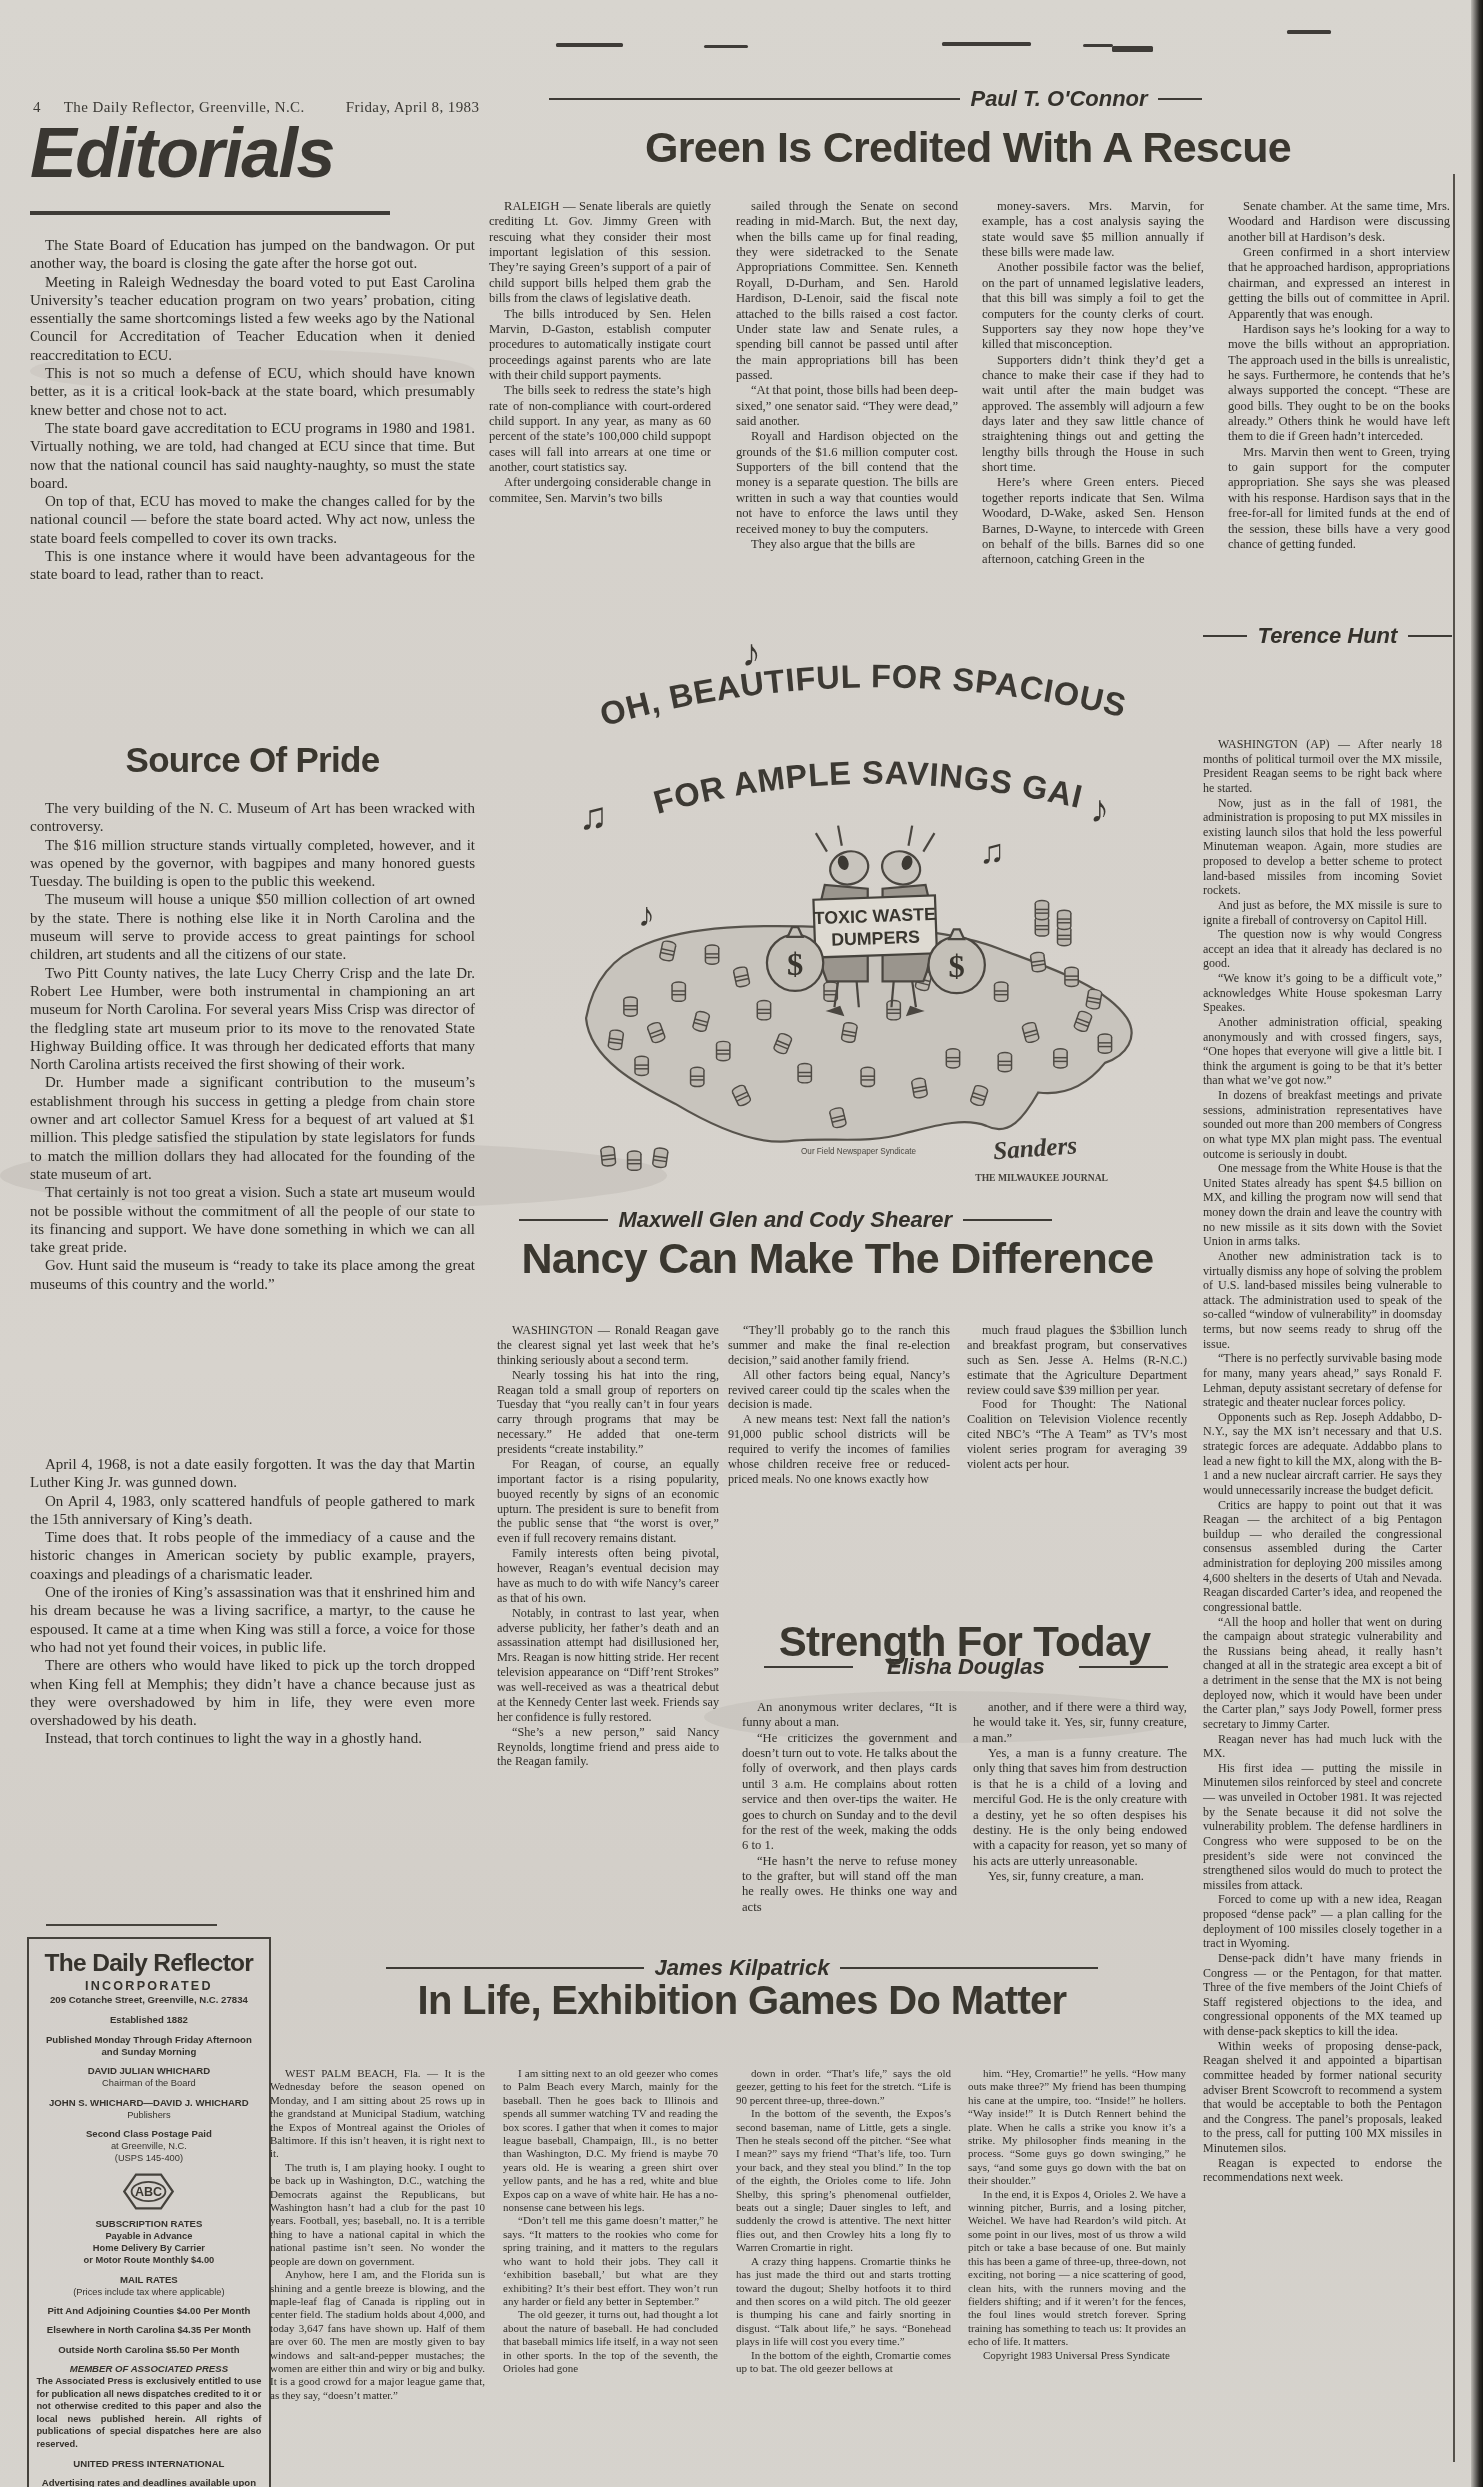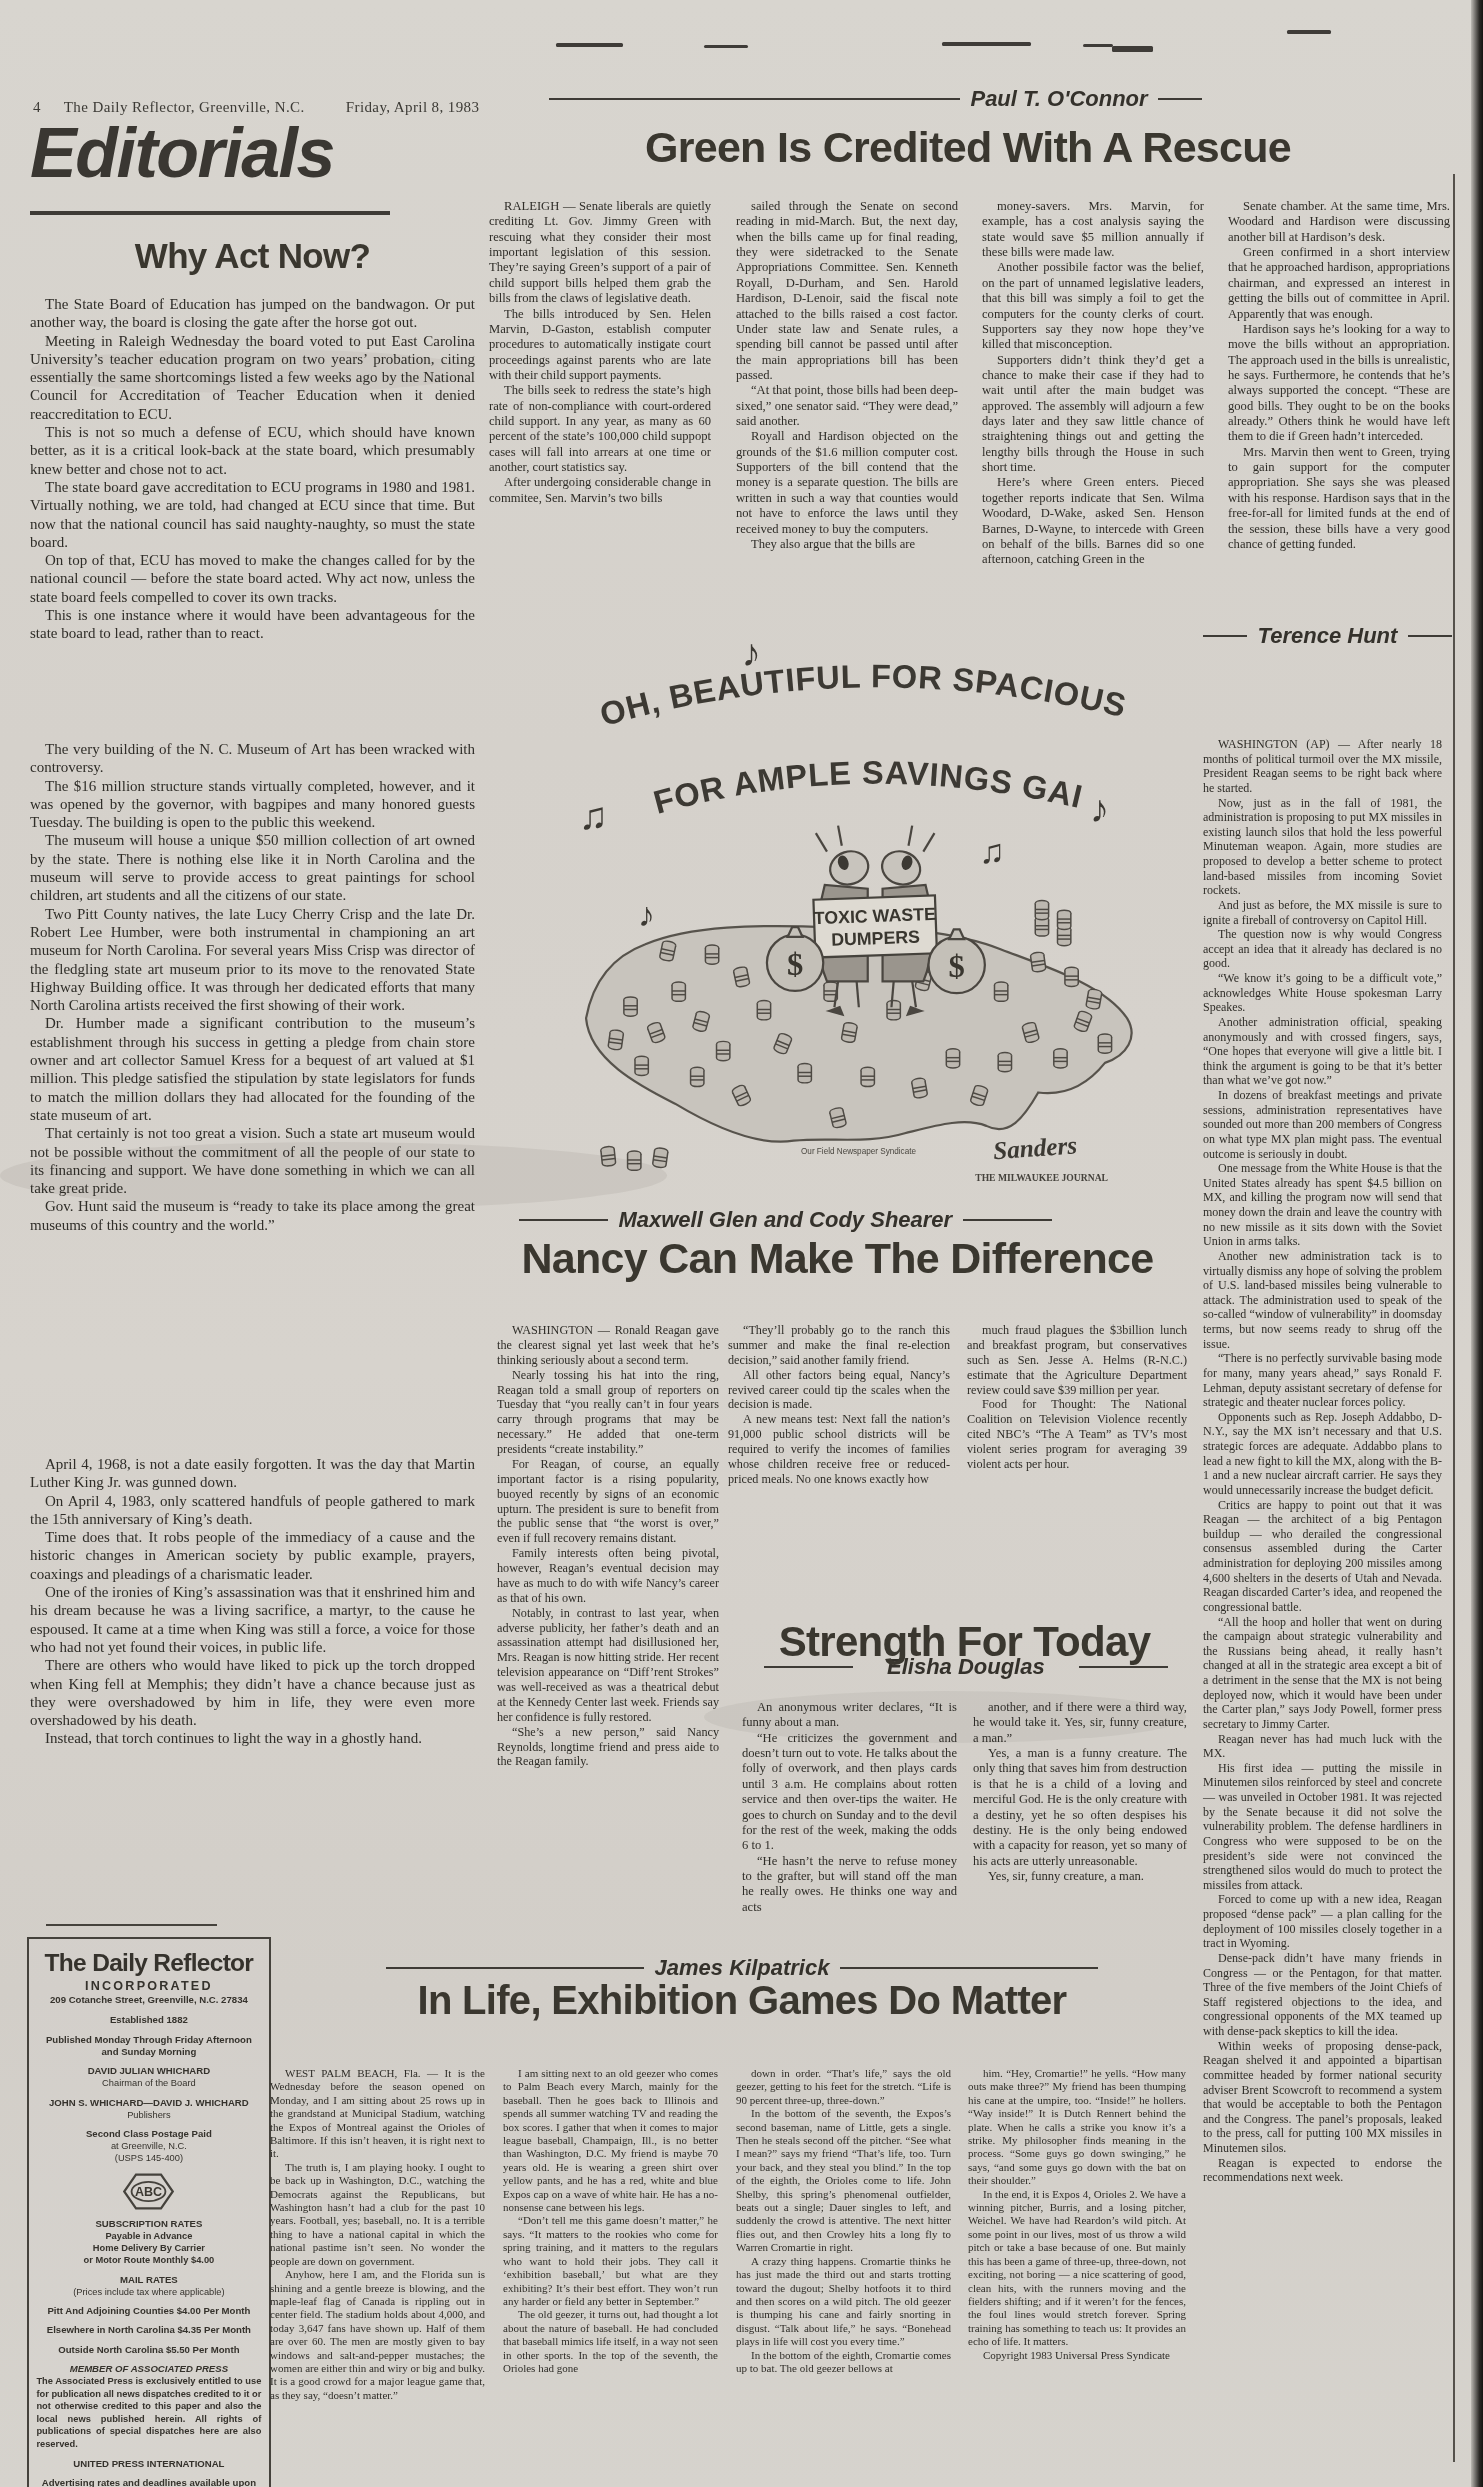--- a/index.html
+++ b/index.html
@@ -70,32 +70,32 @@
   <div id="page-head">
     <span class="pn">4</span>
     <span>The Daily Reflector, Greenville, N.C.</span>
     <span class="dt">Friday, April 8, 1983</span>
   </div>
 
   <h1 id="sec-title">Editorials</h1>
   <div id="sec-rule"></div>
 
   <section class="edit" style="top:236px;">
-    <h2 class="hl">Why Act Now?</h2>
     <div class="bodytext fs20">
         <p>The State Board of Education has jumped on the bandwagon. Or put another way, the board is closing the gate after the horse got out.</p>
         <p>Meeting in Raleigh Wednesday the board voted to put East Carolina University’s teacher education program on two years’ probation, citing essentially the same shortcomings listed a few weeks ago by the National Council for Accreditation of Teacher Education when it denied reaccreditation to ECU.</p>
         <p>This is not so much a defense of ECU, which should have known better, as it is a critical look-back at the state board, which presumably knew better and chose not to act.</p>
         <p>The state board gave accreditation to ECU programs in 1980 and 1981. Virtually nothing, we are told, had changed at ECU since that time. But now that the national council has said naughty-naughty, so must the state board.</p>
         <p>On top of that, ECU has moved to make the changes called for by the national council — before the state board acted. Why act now, unless the state board feels compelled to cover its own tracks.</p>
         <p>This is one instance where it would have been advantageous for the state board to lead, rather than to react.</p>
       </div>
   </section>
 
   <section class="edit" style="top:740px;">
+    <h2 class="hl">Source Of Pride</h2>
     <div class="bodytext fs20">
         <p>The very building of the N. C. Museum of Art has been wracked with controversy.</p>
         <p>The $16 million structure stands virtually completed, however, and it was opened by the governor, with bagpipes and many honored guests Tuesday. The building is open to the public this weekend.</p>
         <p>The museum will house a unique $50 million collection of art owned by the state. There is nothing else like it in North Carolina and the museum will serve to provide access to great paintings for school children, art students and all the citizens of our state.</p>
         <p>Two Pitt County natives, the late Lucy Cherry Crisp and the late Dr. Robert Lee Humber, were both instrumental in championing an art museum for North Carolina. For several years Miss Crisp was director of the fledgling state art museum prior to its move to the renovated State Highway Building office. It was through her dedicated efforts that many North Carolina artists received the first showing of their work.</p>
         <p>Dr. Humber made a significant contribution to the museum’s establishment through his success in getting a pledge from chain store owner and art collector Samuel Kress for a bequest of art valued at $1 million. This pledge satisfied the stipulation by state legislators for funds to match the million dollars they had allocated for the founding of the state museum of art.</p>
         <p>That certainly is not too great a vision. Such a state art museum would not be possible without the commitment of all the people of our state to its financing and support. We have done something in which we can all take great pride.</p>
         <p>Gov. Hunt said the museum is “ready to take its place among the great museums of this country and the world.”</p>
       </div>
   </section>

